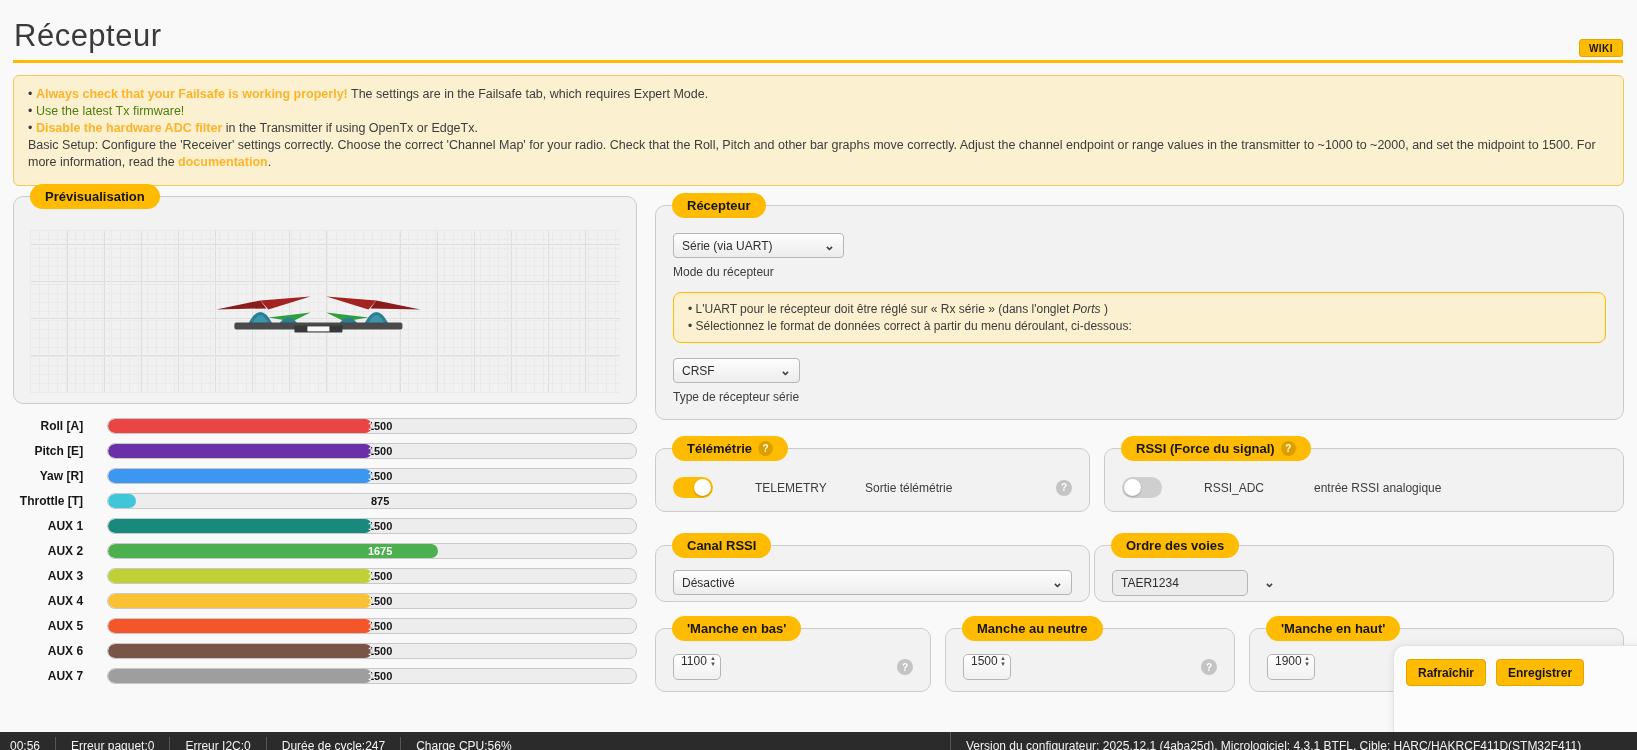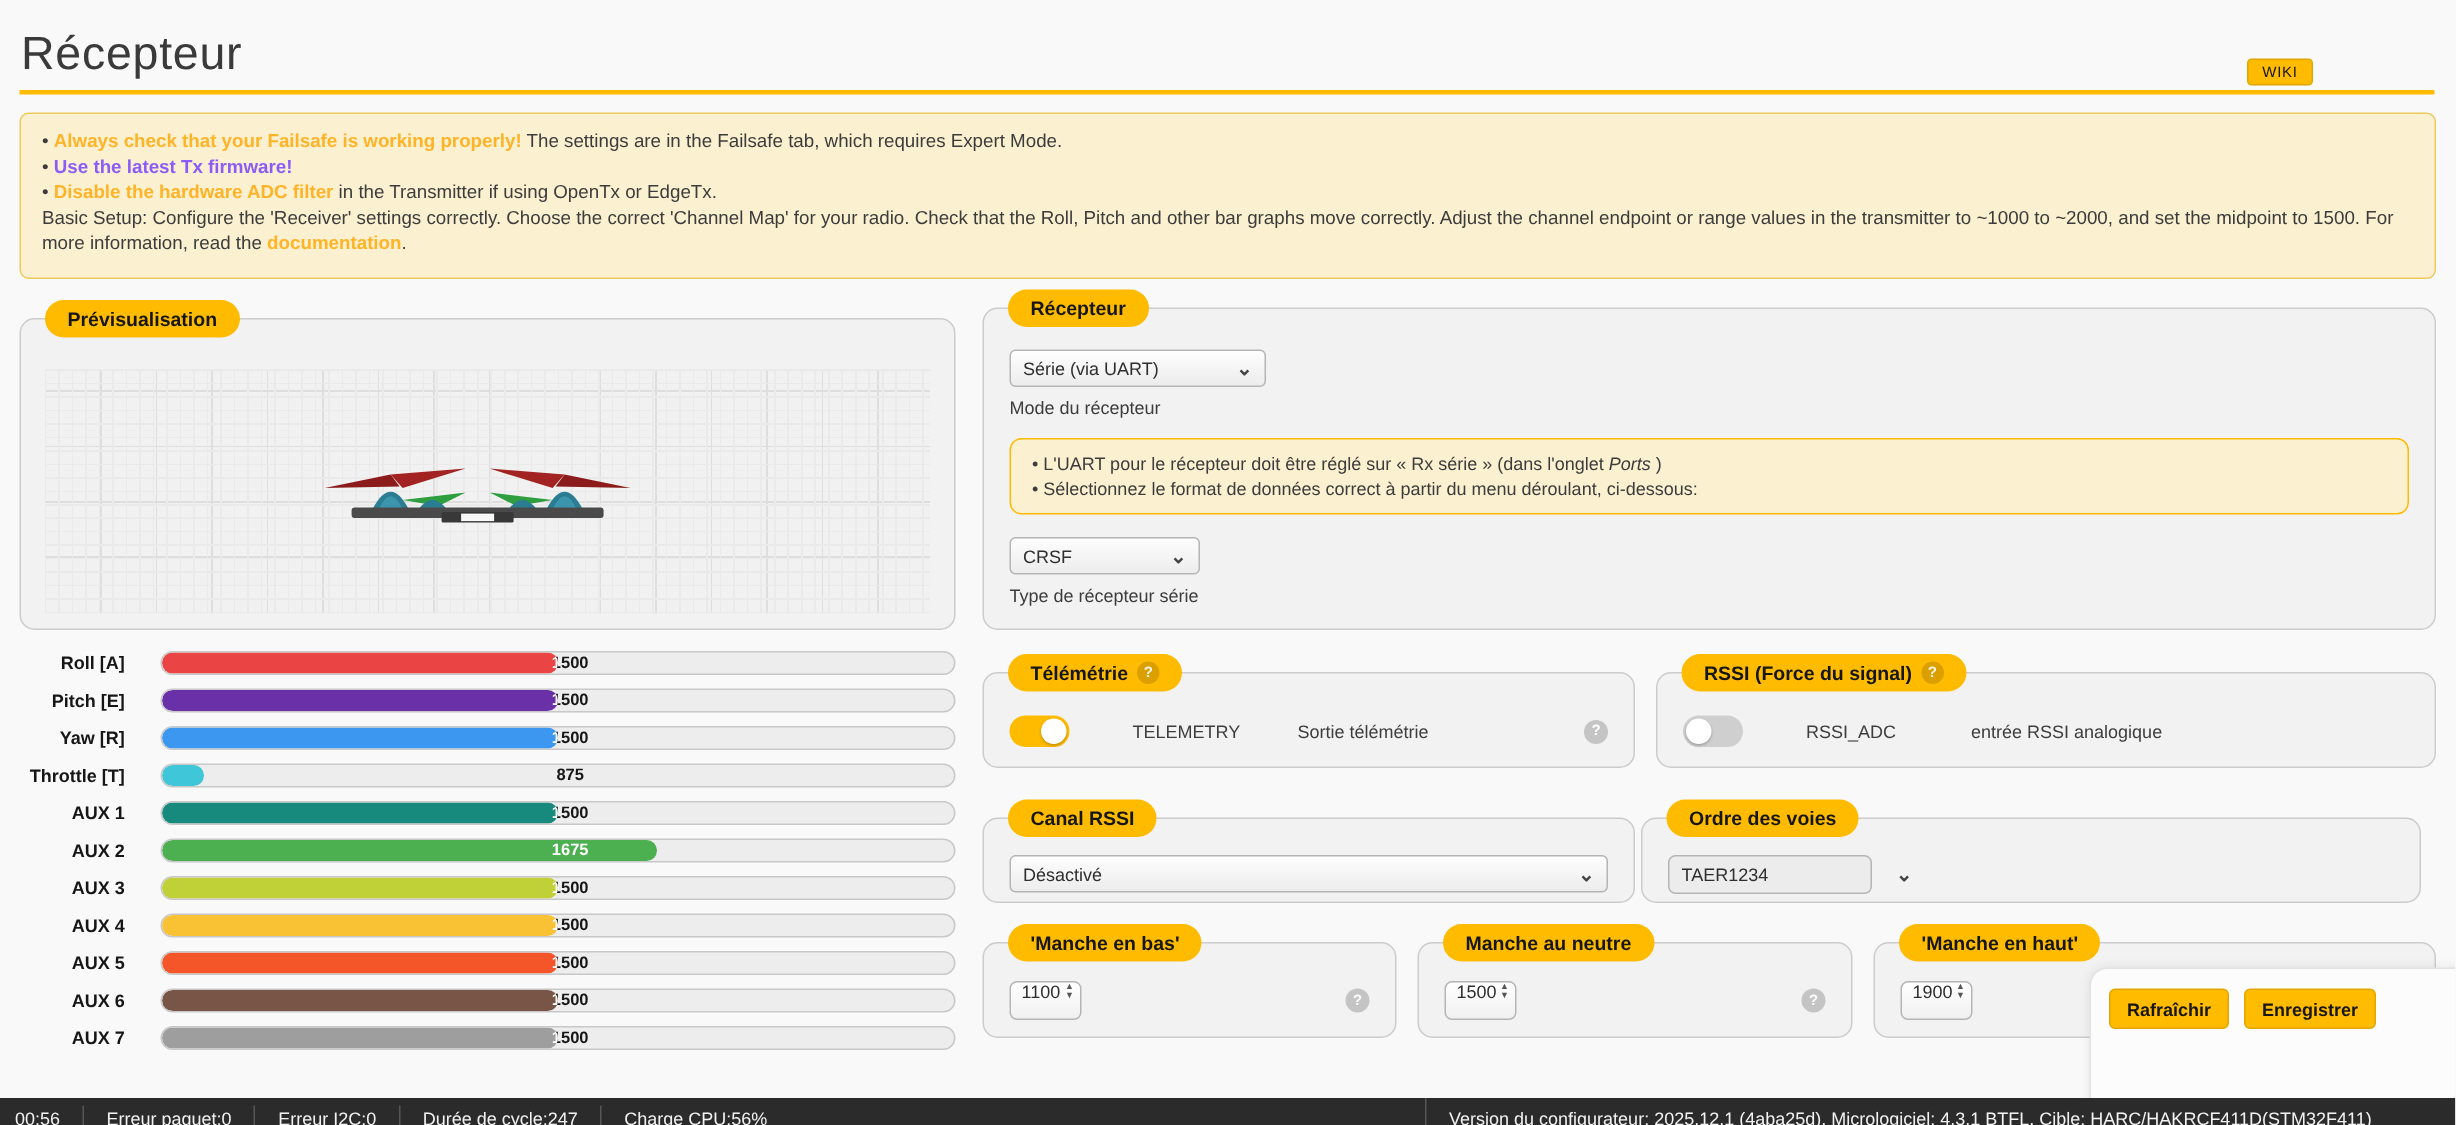--- a/index.html
+++ b/index.html
@@ -8,40 +8,40 @@
     --panel-bg:#f2f2f2; --panel-border:#cccccc; --sb-bg:#2b2b2b;
     --track-w:544px;
   }
   *{box-sizing:border-box; margin:0; padding:0;}
   html,body{width:1637px; height:750px;}
   body{font-family:"Liberation Sans", sans-serif; background:#f9f9f9;}
   .page{position:relative; width:1637px; height:750px; overflow:hidden; background:#f9f9f9;}
 
   
   .tab-title{position:absolute; left:14px; top:18px; font-size:31px; font-weight:300; color:#3a3a3a; letter-spacing:.5px;}
-  .wiki-btn{position:absolute; left:1498px; top:39px; width:44px; height:18px; background:var(--accent);
-    border:1px solid var(--accent-dark); border-radius:3px; font-size:10px; font-weight:normal; color:#161616;
+  .wiki-btn{position:absolute; left:1579px; top:39px; width:44px; height:18px; background:var(--accent);
+    border:1px solid var(--accent-dark); border-radius:3px; font-size:10px; font-weight:bold; color:#161616;
     display:flex; align-items:center; justify-content:center; letter-spacing:.5px; cursor:pointer;}
   .title-rule{position:absolute; left:13px; top:60px; width:1610px; height:3px; background:var(--accent);}
 
   
   .warning{position:absolute; left:13px; top:75px; width:1611px; height:111px; background:var(--note-bg);
     border:1px solid var(--note-border); border-radius:6px; padding:10px 14px; font-size:12.5px; color:#3c3c3c; line-height:17px;}
   .hl{color:var(--hl); font-weight:bold;}
-  .b{font-weight:bold; color:#8b5cf6;}
+  .b{font-weight:normal; color:#4d7c0f;}
 
   
   .panel{position:relative; background:var(--panel-bg); border:1px solid var(--panel-border); border-radius:10px;}
   .pill{position:absolute; top:-13px; left:16px; background:var(--accent); color:#161616; font-size:13px; font-weight:bold;
     padding:5px 15px; border-radius:15px; white-space:nowrap; display:flex; align-items:center; gap:6px;}
   .pill .pill-help{width:15px; height:15px; border-radius:50%; background:rgba(0,0,0,.14); color:#fdf6e2; font-size:10px;
     font-weight:bold; display:flex; align-items:center; justify-content:center;}
 
   
-  .left-col{position:absolute; left:13px; top:212px; width:624px;}
+  .left-col{position:absolute; left:13px; top:196px; width:624px;}
   .preview-panel{height:208px;}
   .preview-grid{position:absolute; left:16px; right:16px; top:33px; bottom:10px; background-color:#f1f1f1;
     background-image:
       repeating-linear-gradient(0deg,#eaeaea 0 1px,transparent 1px 9px),
       repeating-linear-gradient(90deg,#eaeaea 0 1px,transparent 1px 9px),
       repeating-linear-gradient(0deg,#dedede 0 1px,transparent 1px 37px),
       repeating-linear-gradient(90deg,#dedede 0 1px,transparent 1px 37px);}
   .drone{position:absolute; left:50%; top:50%; transform:translate(-53%,-46%);}
 
   .bars{margin-top:14px;}

